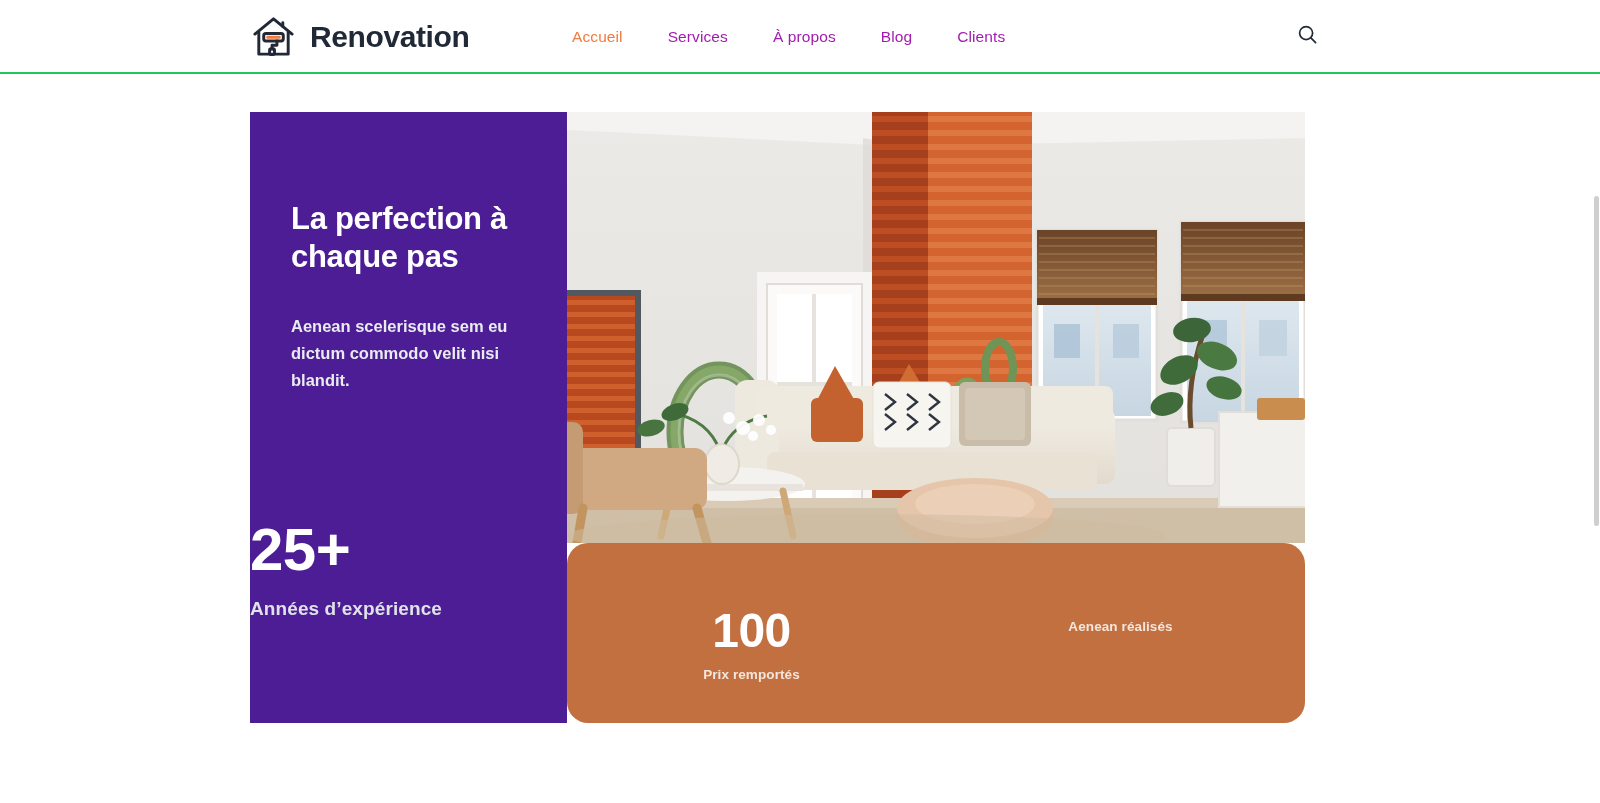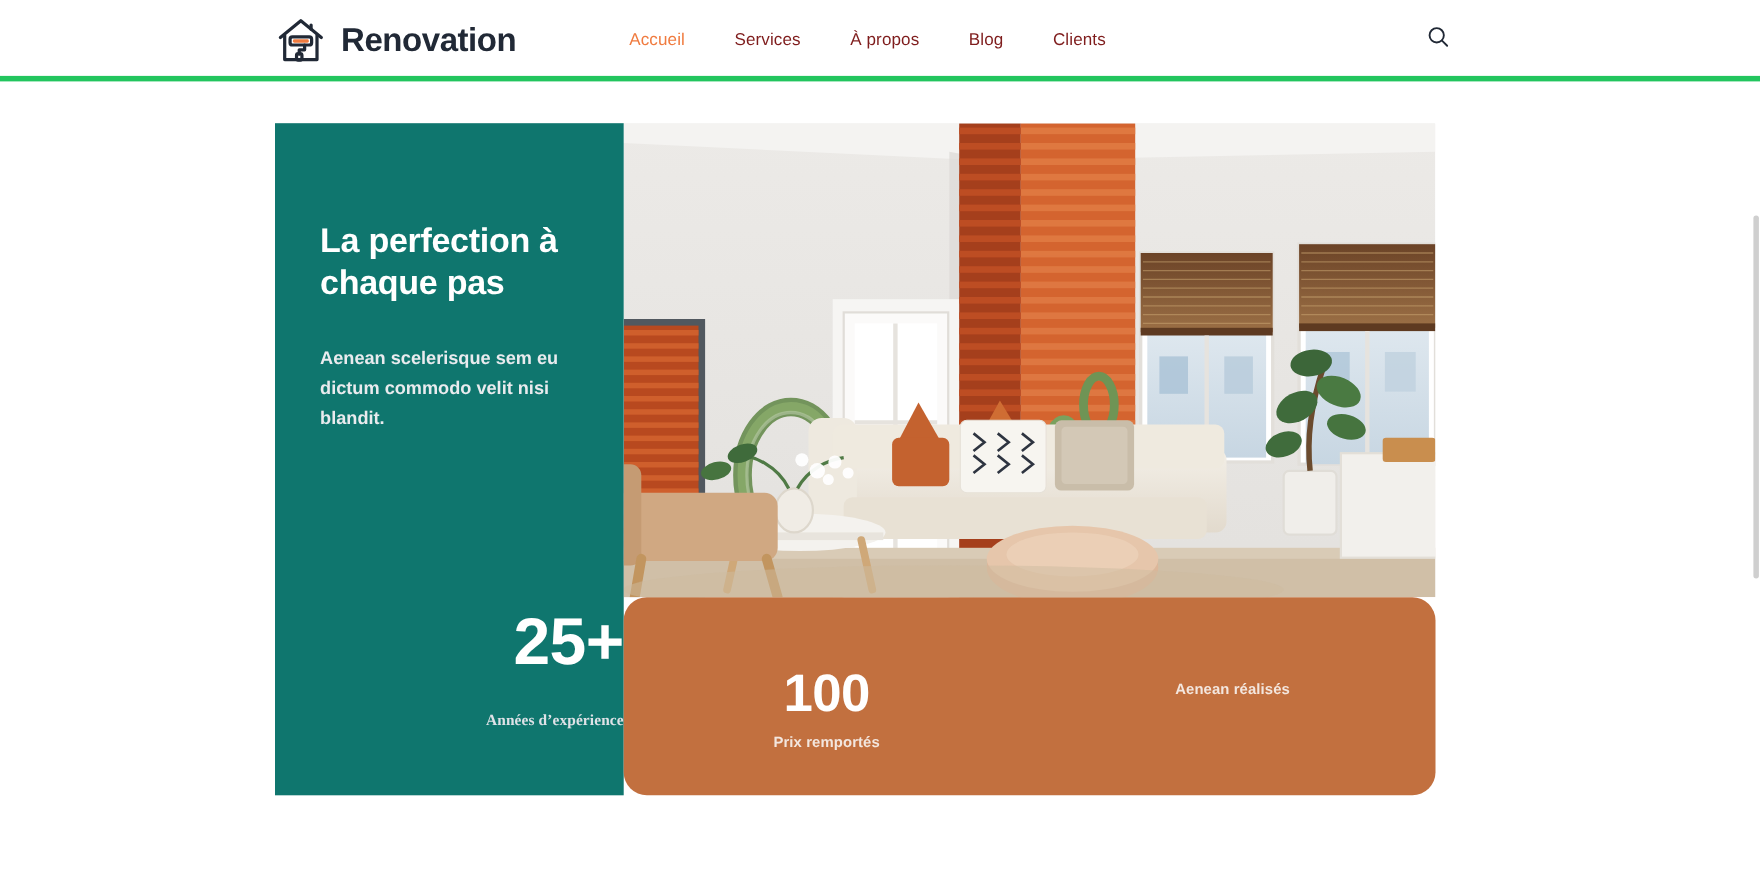--- a/index.html
+++ b/index.html
@@ -8,75 +8,75 @@
     background:#ffffff;
     font-family:"Liberation Sans", sans-serif;
     overflow:hidden;
   }
 
   
   .site-header{
     position:relative;
     height:74px;
     background:#ffffff;
-    border-bottom:5px solid #22c55e;
+    border-bottom:2px solid #22c55e;
     display:flex; align-items:center;
   }
   .brand{
     position:absolute; left:250px; top:13px;
     display:flex; align-items:center; gap:13px;
     text-decoration:none;
   }
   .brand-mark{ width:47px; height:47px; display:block; }
   .brand-name{
     font-size:30px; font-weight:700; color:#212936;
     letter-spacing:-0.4px; line-height:1;
   }
   .main-nav{
     position:absolute; left:572px; top:0; height:74px;
     display:flex; align-items:center; gap:45px;
   }
   .nav-link{
-    font-size:15.5px; color:#7f1d1d; text-decoration:none;
+    font-size:15.5px; color:#a21caf; text-decoration:none;
     letter-spacing:.1px; white-space:nowrap;
   }
   .nav-link.is-active{ color:#f07b3f; }
   .search-btn{
     position:absolute; right:278px; top:50%;
     transform:translateY(-50%);
     width:30px; height:30px;
     display:flex; align-items:center; justify-content:center;
     background:none; border:none; cursor:pointer;
   }
 
   
   .hero{
     position:absolute; left:250px; top:112px;
     width:1055px; height:611px;
     display:flex;
   }
   .hero-left{
     width:317px; flex:0 0 317px;
-    background:#0f766e;
+    background:#4c1d95;
     display:flex; flex-direction:column;
     padding:88px 0 0 0;
   }
   .hero-copy{ padding:0 40px 0 41px; }
   .hero-title{
     font-size:31px; line-height:1.22; font-weight:700;
     color:#ffffff; letter-spacing:-0.3px;
     margin-bottom:37px;
   }
   .hero-text{
     font-size:16.5px; line-height:1.66; color:#e9ebee;
     font-weight:700;
   }
   .hero-left-stat{
-    margin-top:auto; padding-bottom:59px;
-    text-align:right;
+    margin-top:auto; padding-bottom:103px;
+    text-align:left;
   }
   .hero-right{
     flex:1; display:flex; flex-direction:column;
     min-width:0;
   }
   .hero-photo{
     height:431px; width:100%; overflow:hidden; position:relative;
   }
   .hero-photo svg{ display:block; width:100%; height:100%; }
   .stat-bar{
@@ -89,21 +89,21 @@
   .stat-value{
     font-size:48px; font-weight:700; color:#ffffff;
     line-height:1; letter-spacing:-0.5px;
   }
   .stat-label{
     margin-top:12px;
     font-size:13.5px; font-weight:700; color:#f3e6de;
     letter-spacing:.1px;
   }
   .hero-left-stat .stat-value{ font-size:60px; }
-  .hero-left-stat .stat-label{ color:#dfe2e7; font-size:14px; margin-top:34px;font-family:Liberation Serif, serif; }
+  .hero-left-stat .stat-label{ color:#dfe2e7; font-size:19px; margin-top:18px; }
 
   
   .scroll-track{
     position:absolute; right:0; top:74px;
     width:7px; height:729px; background:transparent;
   }
   .scroll-thumb{
     position:absolute; right:1px; top:122px;
     width:5px; height:330px; border-radius:3px;
     background:#cfcfcf;

